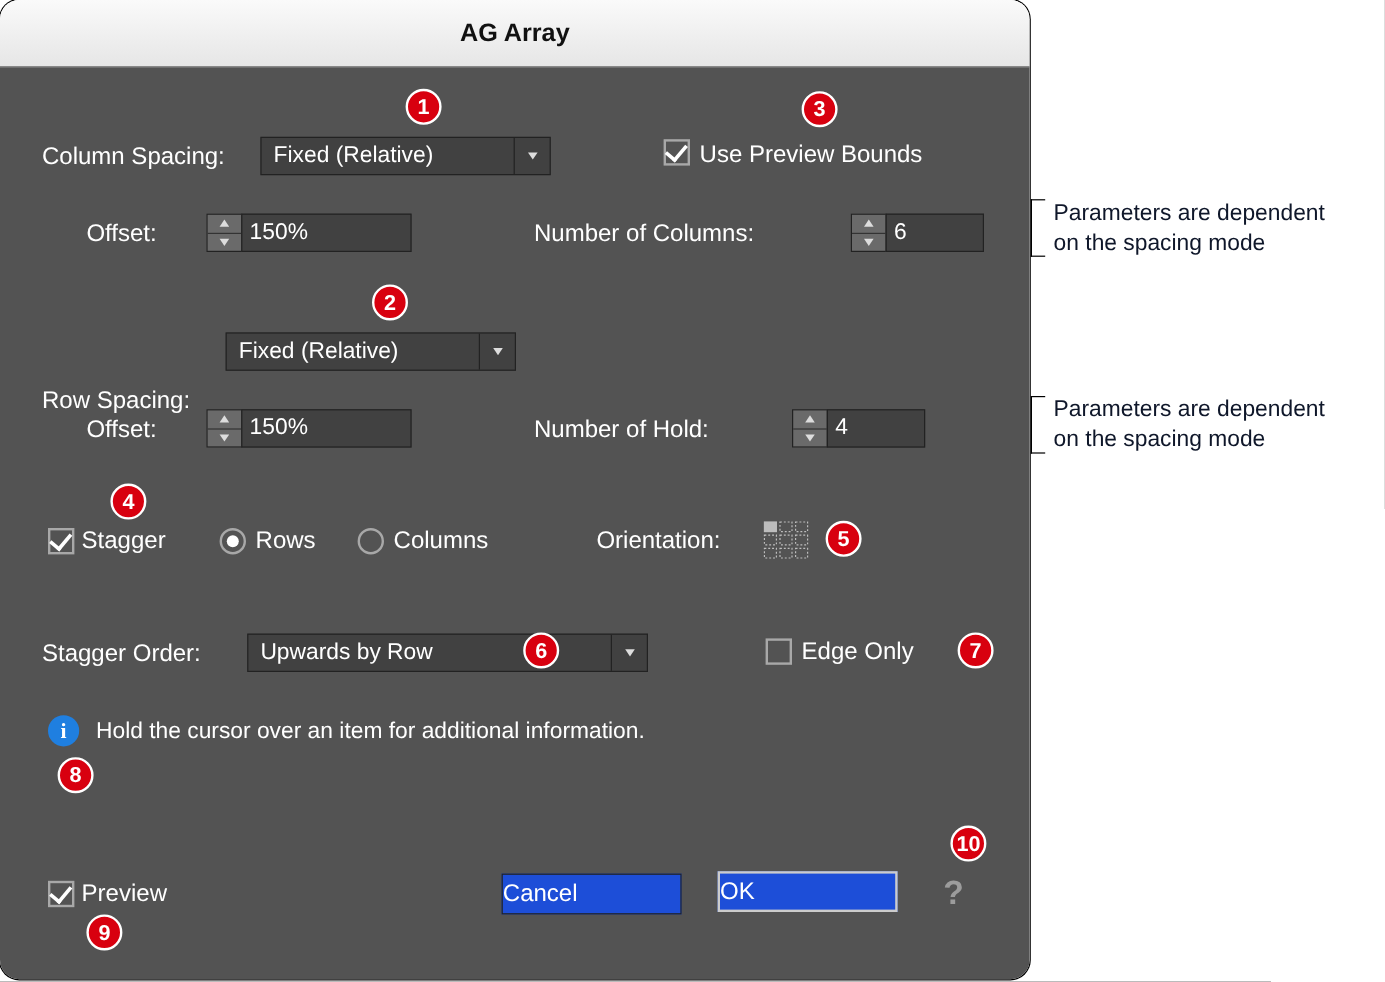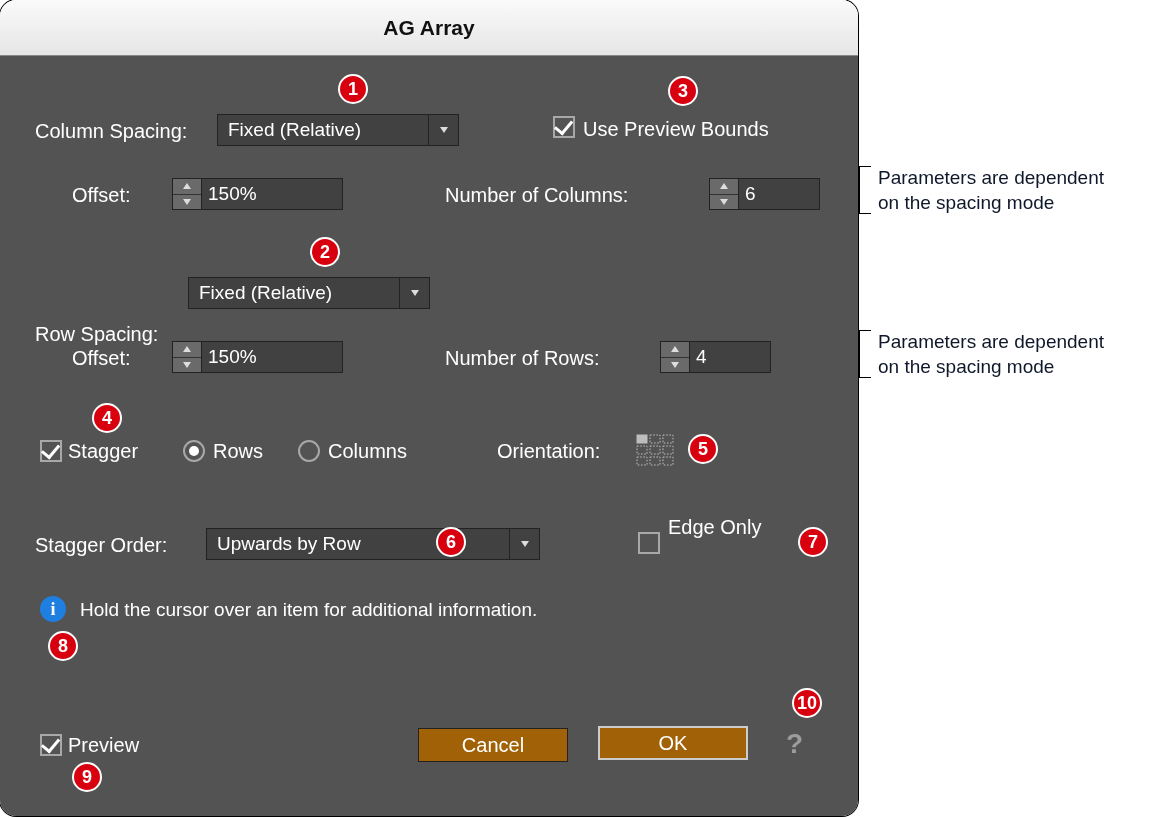--- a/index.html
+++ b/index.html
@@ -12,21 +12,21 @@
   .select { cursor:pointer; }
   .select .txt { padding:0 10px; flex:1; }
   .select .arrowbox { width:30px; height:100%; border-left:1px solid #222; display:flex; align-items:center; justify-content:center; }
   .spinnerbox { position:absolute; height:32px; width:30px; display:flex; flex-direction:column; background:#6a6a6a; border:1px solid #222; }
   .spinnerbox div { flex:1; display:flex; align-items:center; justify-content:center; font-size:10px; cursor:pointer; }
   .spinnerbox div:first-child { border-bottom:1px solid #333; }
   .checkbox { position:absolute; width:22px; height:22px; border:2px solid #a8a8a8; background:#535353; display:flex; align-items:center; justify-content:center; cursor:pointer; }
   .checkbox.checked::after { content:""; width:14px; height:8px; border-left:3px solid #fff; border-bottom:3px solid #fff; transform:rotate(-50deg) translate(1px,-2px); }
   .radio { position:absolute; width:22px; height:22px; border:2px solid #a8a8a8; border-radius:50%; cursor:pointer; }
   .radio.sel::after { content:""; position:absolute; inset:4px; background:#fff; border-radius:50%; }
-  .btn { position:absolute; height:34px; display:flex; align-items:center; justify-content:center; background:#a16207; border:1px solid #222; font-size:20px; color:#fff; cursor:pointer; }
+  .btn { position:absolute; height:34px; display:flex; align-items:center; justify-content:flex-start; background:#1d4ed8; border:1px solid #222; font-size:20px; color:#fff; cursor:pointer; }
   .btn.primary { border:2px solid #ccc; }
   .infoicon { position:absolute; width:26px; height:26px; border-radius:50%; background:#1f7fe0; color:#fff; font-weight:bold; display:flex; align-items:center; justify-content:center; font-family:Georgia,serif; font-size:18px; }
   .helpicon { position:absolute; color:#9c9c9c; font-size:28px; font-weight:bold; cursor:pointer; }
   .marker { position:absolute; width:30px; height:30px; border-radius:50%; background:#d8000f; color:#fff; font-weight:bold; font-size:18px; display:flex; align-items:center; justify-content:center; border:2px solid #fff; z-index:50; }
   .note { position:absolute; left:878px; font-size:19px; color:#0f172a; line-height:1.3; }
   .bracket { position:absolute; border-left:1.5px solid #000; border-top:1.5px solid #000; border-bottom:1.5px solid #000; width:12px; }
   svg.tri { width:10px; height:10px; }
   .orientation-icon { position:absolute; width:40px; height:34px; }
   .orientation-icon svg { width:100%; height:100%; }
 </style>
@@ -106,21 +106,21 @@
       <div>
           <svg class="tri" viewBox="0 0 10 10">
             <polygon points="1,2 9,2 5,8" fill="#ddd"></polygon>
           </svg>
         </div>
     </div>
     <div class="field" style="left:201px; top:285px; width:142px; padding:0 6px;">
         <span>150%</span>
       </div>
 
-    <div class="lbl" style="left:445px; top:291px;">Number of Rows:</div>
+    <div class="lbl" style="left:445px; top:291px;">Number of Hold:</div>
     <div class="spinnerbox" style="left:660px; top:285px;">
       <div>
           <svg class="tri" viewBox="0 0 10 10">
             <polygon points="1,8 9,8 5,2" fill="#ddd"></polygon>
           </svg>
         </div>
       <div>
           <svg class="tri" viewBox="0 0 10 10">
             <polygon points="1,2 9,2 5,8" fill="#ddd"></polygon>
           </svg>
@@ -158,21 +158,21 @@
     <div class="field select" style="left:206px; top:472px; width:334px;">
       <span class="txt">Upwards by Row</span>
       <span class="arrowbox">
           <svg class="tri" viewBox="0 0 10 10">
             <polygon points="1,2 9,2 5,8" fill="#ddd"></polygon>
           </svg>
         </span>
     </div>
 
     <div class="checkbox" style="left:638px; top:476px;"></div>
-    <div class="lbl" style="left:668px; top:460px;text-align:center;">Edge Only</div>
+    <div class="lbl" style="left:668px; top:476px;text-align:center;">Edge Only</div>
 
     <div class="infoicon" style="left:40px; top:540px;">i</div>
     <div class="lbl" style="left:80px; top:543px; font-size:19px;">Hold the cursor over an item for additional information.</div>
 
     <div class="checkbox checked" style="left:40px; top:678px;"></div>
     <div class="lbl" style="left:68px; top:678px;">Preview</div>
 
     <div class="btn" style="left:418px; top:672px; width:150px;">
         <span>Cancel</span>
       </div>

